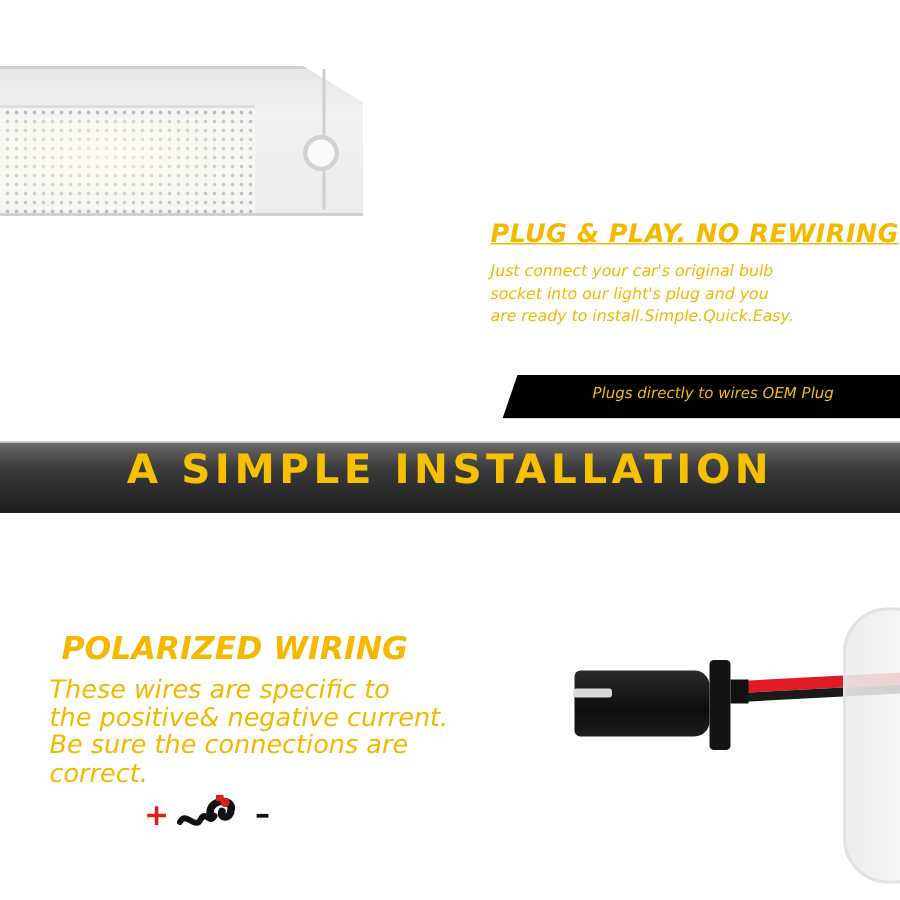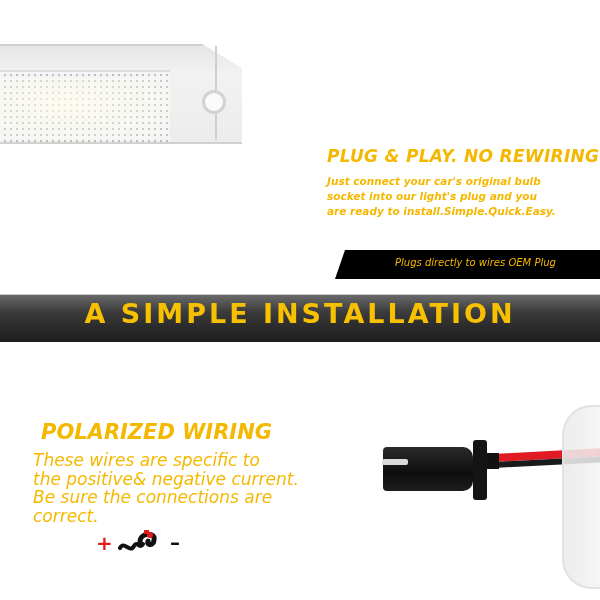--- a/index.html
+++ b/index.html
@@ -31,25 +31,25 @@
     }
     .led-divider { left: 215px; top: 46px; width: 2px; height: 94px; background: #cfcfcf; }
     .led-hole {
       left: 202px; top: 90px; width: 24px; height: 24px; border-radius: 50%;
       border: 3px solid #d2d2d2; background: #fafafa; box-sizing: border-box;
     }
 
     
     .pp-title {
       left: 327px; top: 146px; font-size: 17px; font-weight: bold; font-style: italic;
-      color: #f5b800; letter-spacing: 0.3px; white-space: nowrap;
+      color: #f5b800; letter-spacing: 0.3px; white-space: nowrap; text-decoration: underline;
     }
     .pp-desc {
       left: 327px; top: 174px; font-size: 10.5px; font-style: italic; color: #f5b800;
-      line-height: 15px; white-space: pre-line; width: 260px; font-weight: bold;
+      line-height: 15px; white-space: pre-line; width: 260px;
     }
 
     
     .oem-tag {
       left: 335px; top: 250px; width: 265px; height: 29px; background: #000;
       clip-path: polygon(10px 0, 100% 0, 100% 100%, 0 100%);
     }
     .oem-text {
       left: 395px; top: 257px; font-size: 10px; font-style: italic; color: #f5b800; white-space: nowrap;
     }

